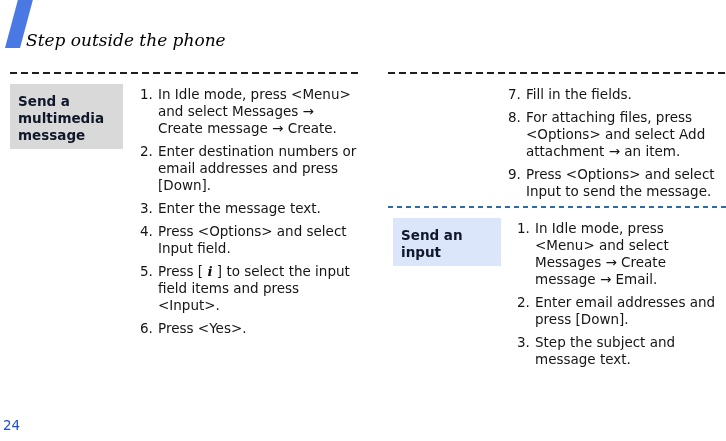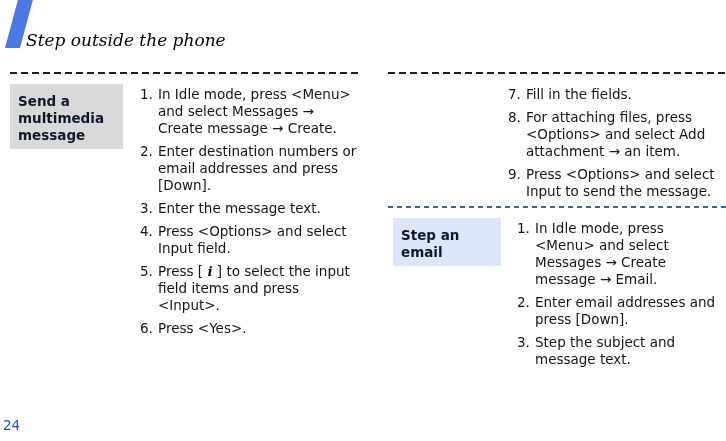--- a/index.html
+++ b/index.html
@@ -102,21 +102,21 @@
           <span class="num">8.</span>
           <span class="txt"><span>For attaching files, press &lt;</span><span class="seg-b">Options</span><span>&gt; and select </span><span class="seg-b">Add attachment</span><span> → an item.</span></span>
         </li>
         <li class="step">
           <span class="num">9.</span>
           <span class="txt"><span>Press &lt;</span><span class="seg-b">Options</span><span>&gt; and select </span><span class="seg-b">Input</span><span> to send the message.</span></span>
         </li>
       </ol>
     <div class="rule-blue"></div>
     <div class="section-row">
-      <div class="label-box label-blue">Step an email</div>
+      <div class="label-box label-blue">Send an input</div>
       <ol class="steps email-steps">
           <li class="step">
             <span class="num">1.</span>
             <span class="txt"><span>In Idle mode, press &lt;</span><span class="seg-b">Menu</span><span>&gt; and select </span><span class="seg-b">Messages</span><span> → </span><span class="seg-b">Create message</span><span> → </span><span class="seg-b">Email</span><span>.</span></span>
           </li>
           <li class="step">
             <span class="num">2.</span>
             <span class="txt"><span>Enter email addresses and press [Down].</span></span>
           </li>
           <li class="step">

